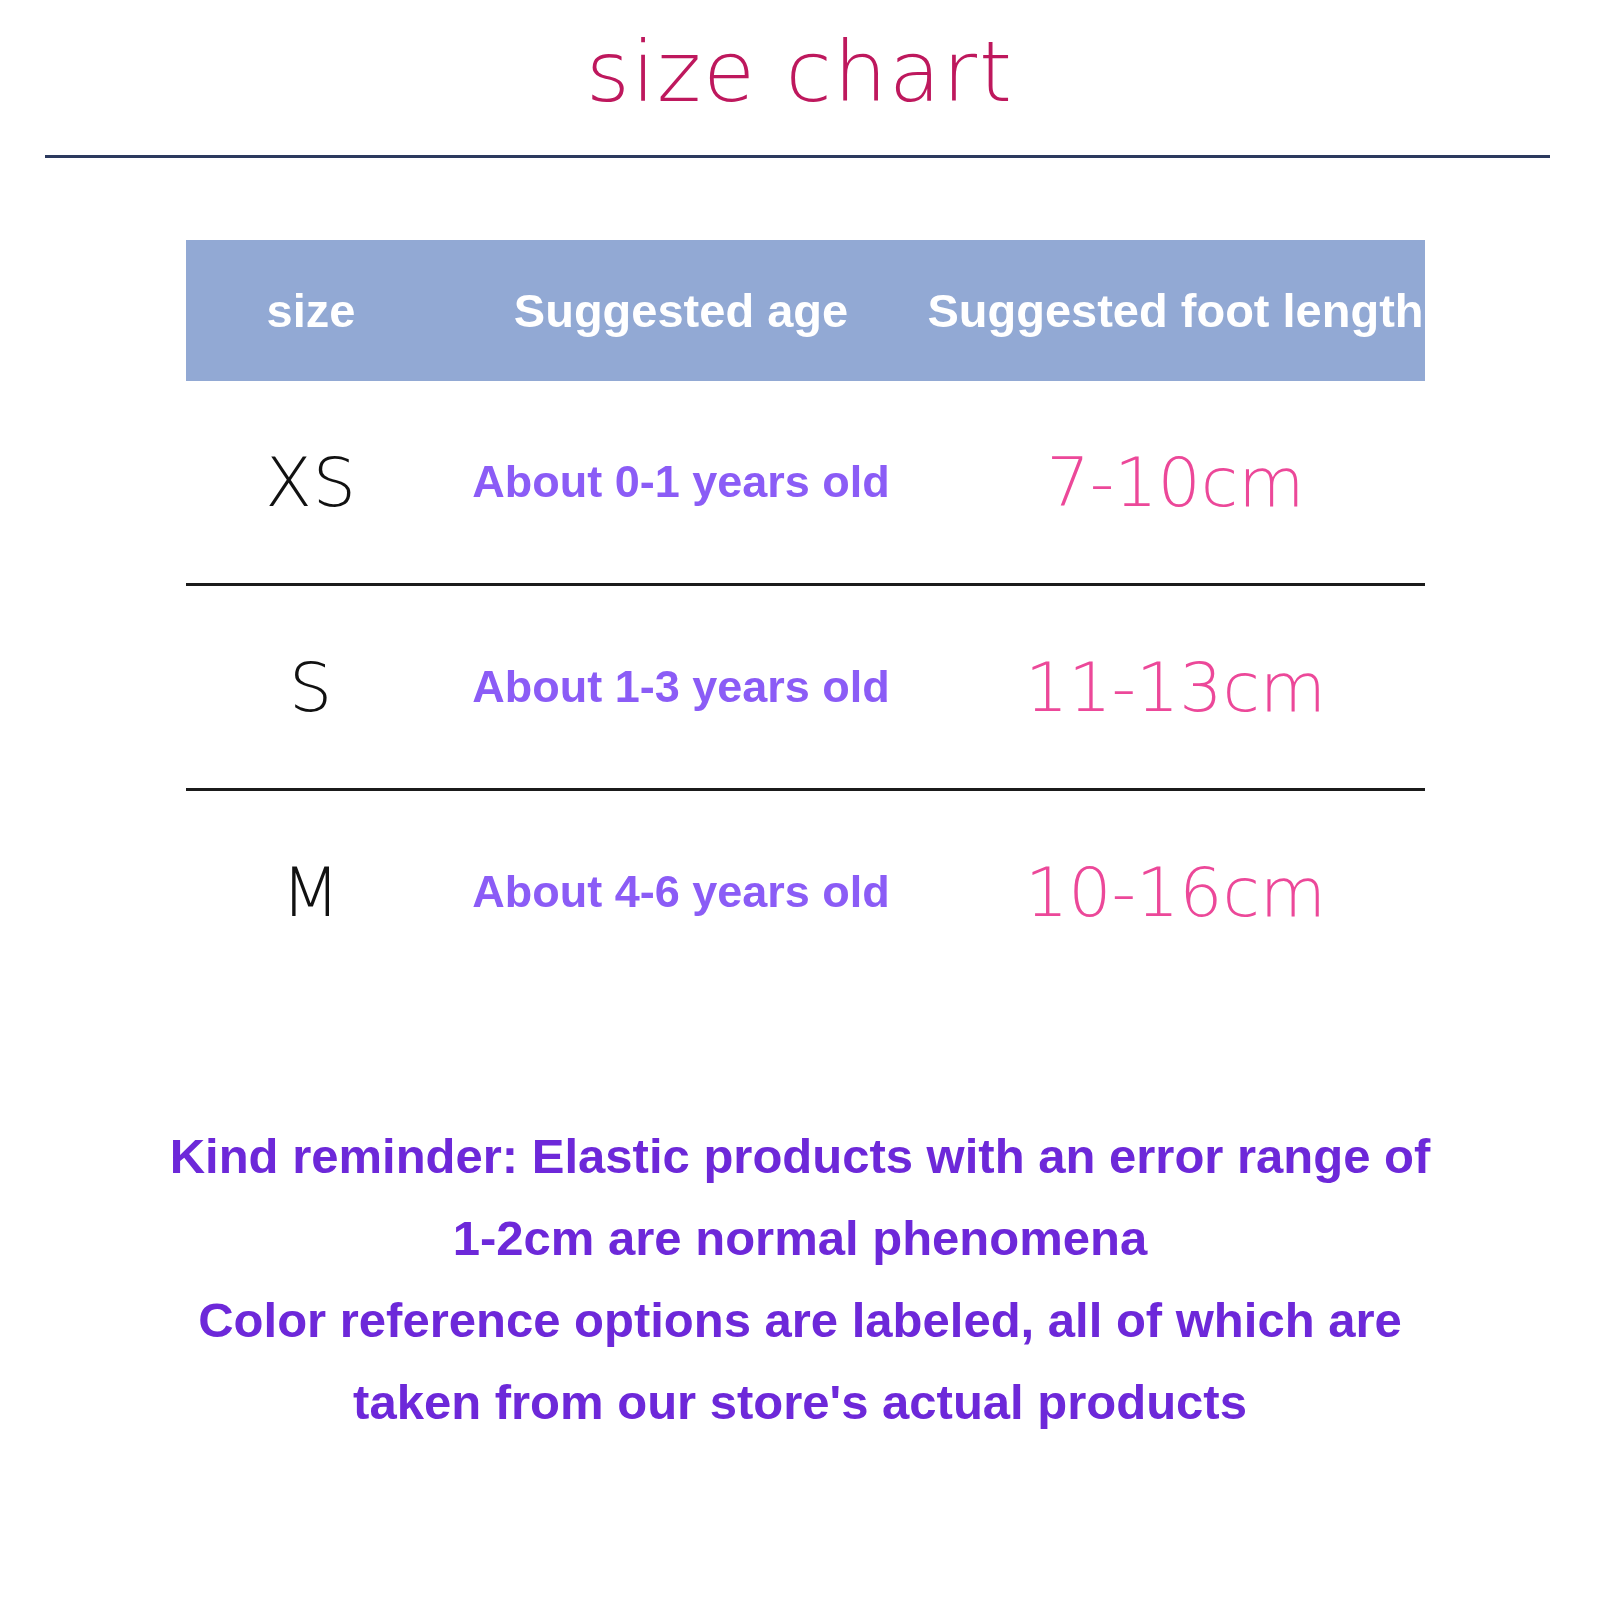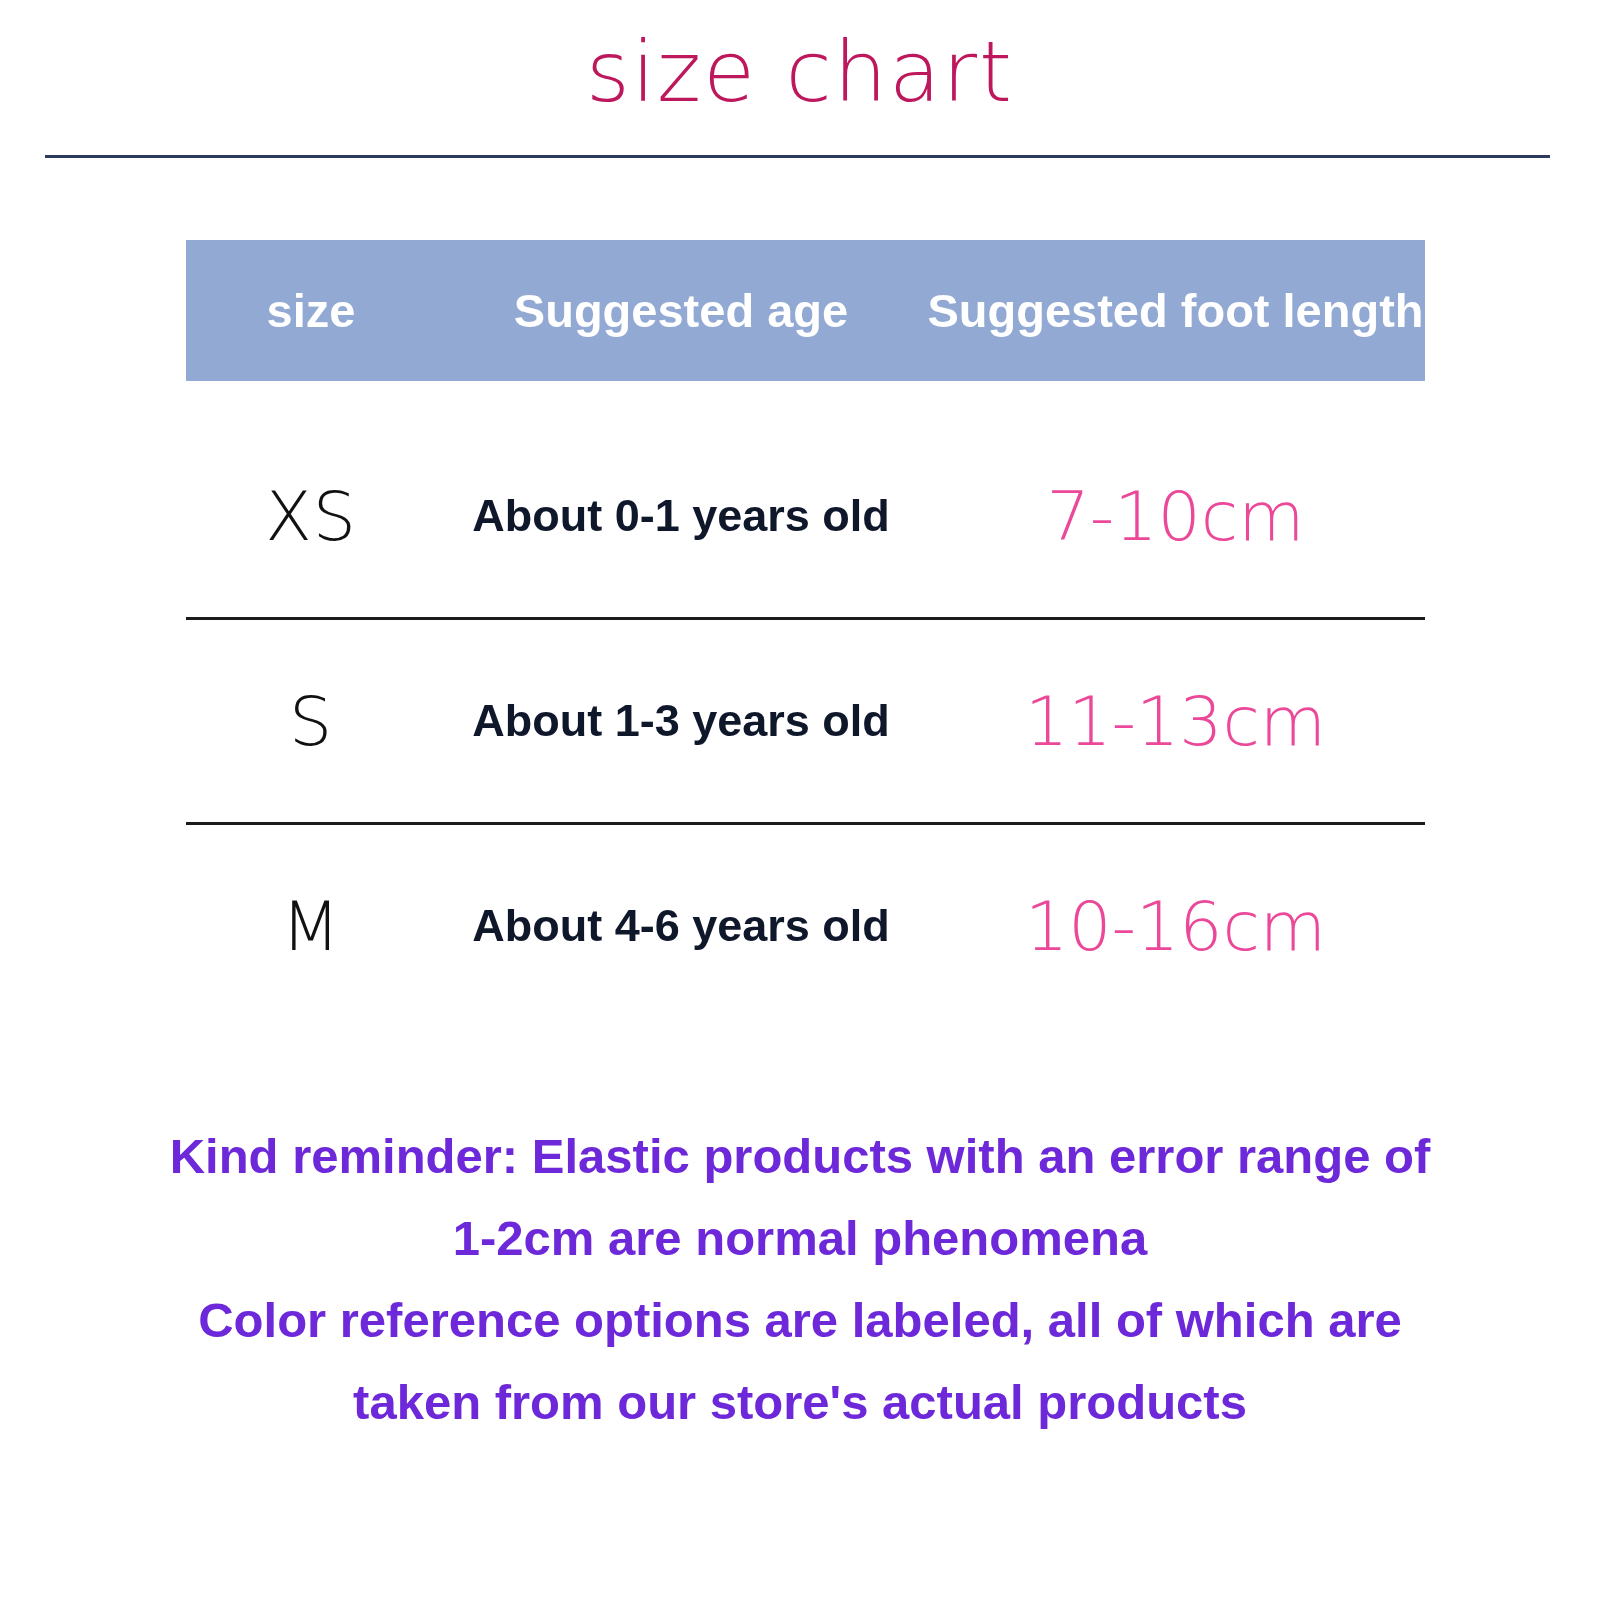--- a/index.html
+++ b/index.html
@@ -76,21 +76,21 @@
   }
 
   .col-size   { width: 250px; flex: 0 0 250px; }
   .col-age    { width: 490px; flex: 0 0 490px; }
   .col-foot   { width: 499px; flex: 0 0 499px; }
 
   .thead .col-size { font-size: 47px; }
   .thead .col-age  { font-size: 47px; }
   .thead .col-foot { font-size: 47px; text-align: center; padding-right: 16px; }
 
-  .tbody { position: relative; margin-top: 34px; }
+  .tbody { position: relative; }
 
   .row {
     display: flex;
     align-items: center;
     height: 202px;
     position: relative;
   }
   .row + .row { border-top: 3px solid #1b1b1b; }
 
   .cell {
@@ -102,21 +102,21 @@
     font-family: "DejaVu Sans", "Liberation Sans", sans-serif;
     font-size: 68px;
     font-weight: 300;
     color: #111111;
     letter-spacing: 1px;
   }
   .cell-age {
     font-family: "Liberation Sans", "DejaVu Sans", sans-serif;
     font-size: 45px;
     font-weight: 600;
-    color: #0f172a;
+    color: #8b5cf6;
   }
   .cell-foot {
     font-family: "DejaVu Sans", "Liberation Sans", sans-serif;
     font-size: 68px;
     font-weight: 300;
     color: #ec4899;
     letter-spacing: 0px;
   }
 
   

